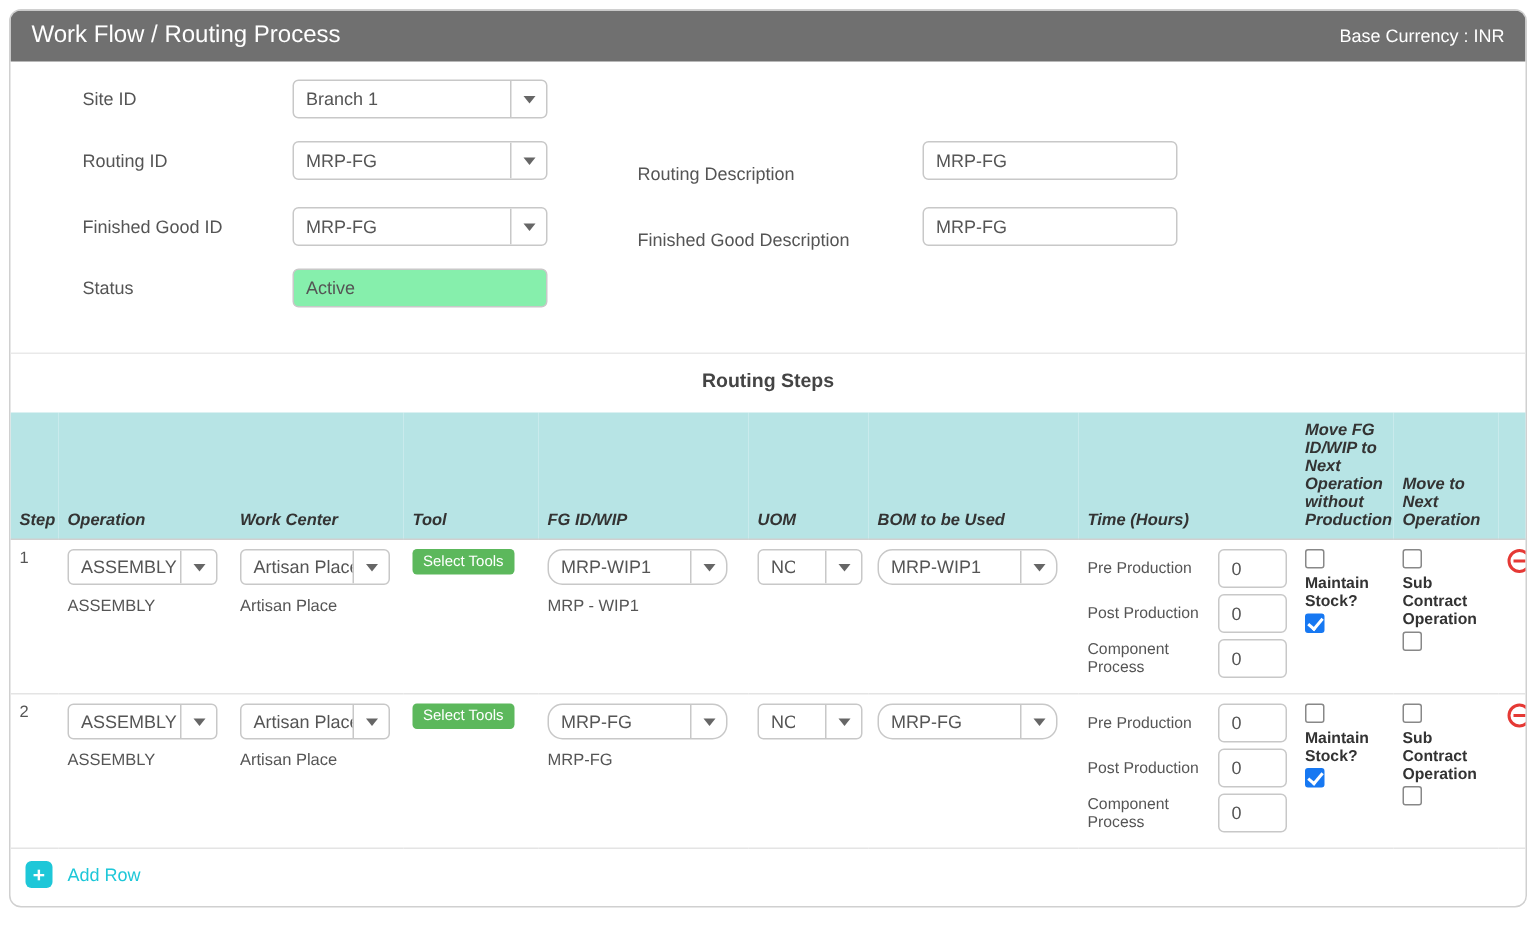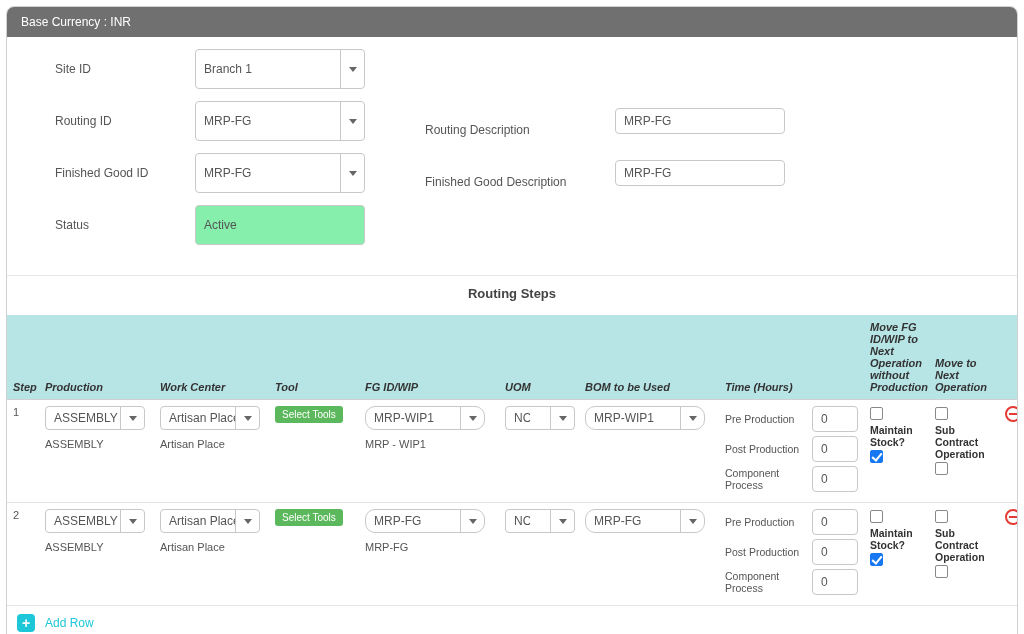--- a/index.html
+++ b/index.html
@@ -55,21 +55,21 @@
     text-align: left;
     padding-right: 12px;
     color: #555;
     font-size: 12px;
     margin-left:60px;
     margin-top:18px;
   }
   .dd {
     display: inline-flex;
     width: 170px;
-    height: 40px;
+    height: 26px;
     border: 1px solid #c8c8c8;
     border-radius: 4px;
     background: #fff;
     align-items: center;
     overflow:hidden;
   }
   .dd.readonly { background: #86efac; }
   .dd .dd-text {
     flex: 1;
     padding: 0 8px;
@@ -197,20 +197,21 @@
     font-size:14px;
   }
   .add-link{ color:#1ec7d8; font-size:12px; }
 </style>
 </head>
 <body>
 
 <div class="panel">
 
   <div class="panel-header">
+    <h2>Work Flow / Routing Process</h2>
     <div class="base-curr">Base Currency : INR</div>
   </div>
 
   <div class="form-area">
     <div class="form-row">
       <div class="label">Site ID</div>
       <div class="dd">
         <div class="dd-text">Branch 1</div>
         <div class="dd-btn">
             <div class="chev"></div>
@@ -259,21 +260,21 @@
         <col style="width:80px">
         <col style="width:140px">
         <col style="width:145px">
         <col style="width:65px">
         <col style="width:70px">
         <col style="width:24px">
     </colgroup>
     <thead>
       <tr>
         <th>Step</th>
-        <th>Production</th>
+        <th>Operation</th>
         <th>Work Center</th>
         <th>Tool</th>
         <th>FG ID/WIP</th>
         <th>UOM</th>
         <th>BOM to be Used</th>
         <th>Time (Hours)</th>
         <th>Move FG ID/WIP to Next Operation without Production</th>
         <th>Move to Next Operation</th>
         <th></th>
       </tr>

